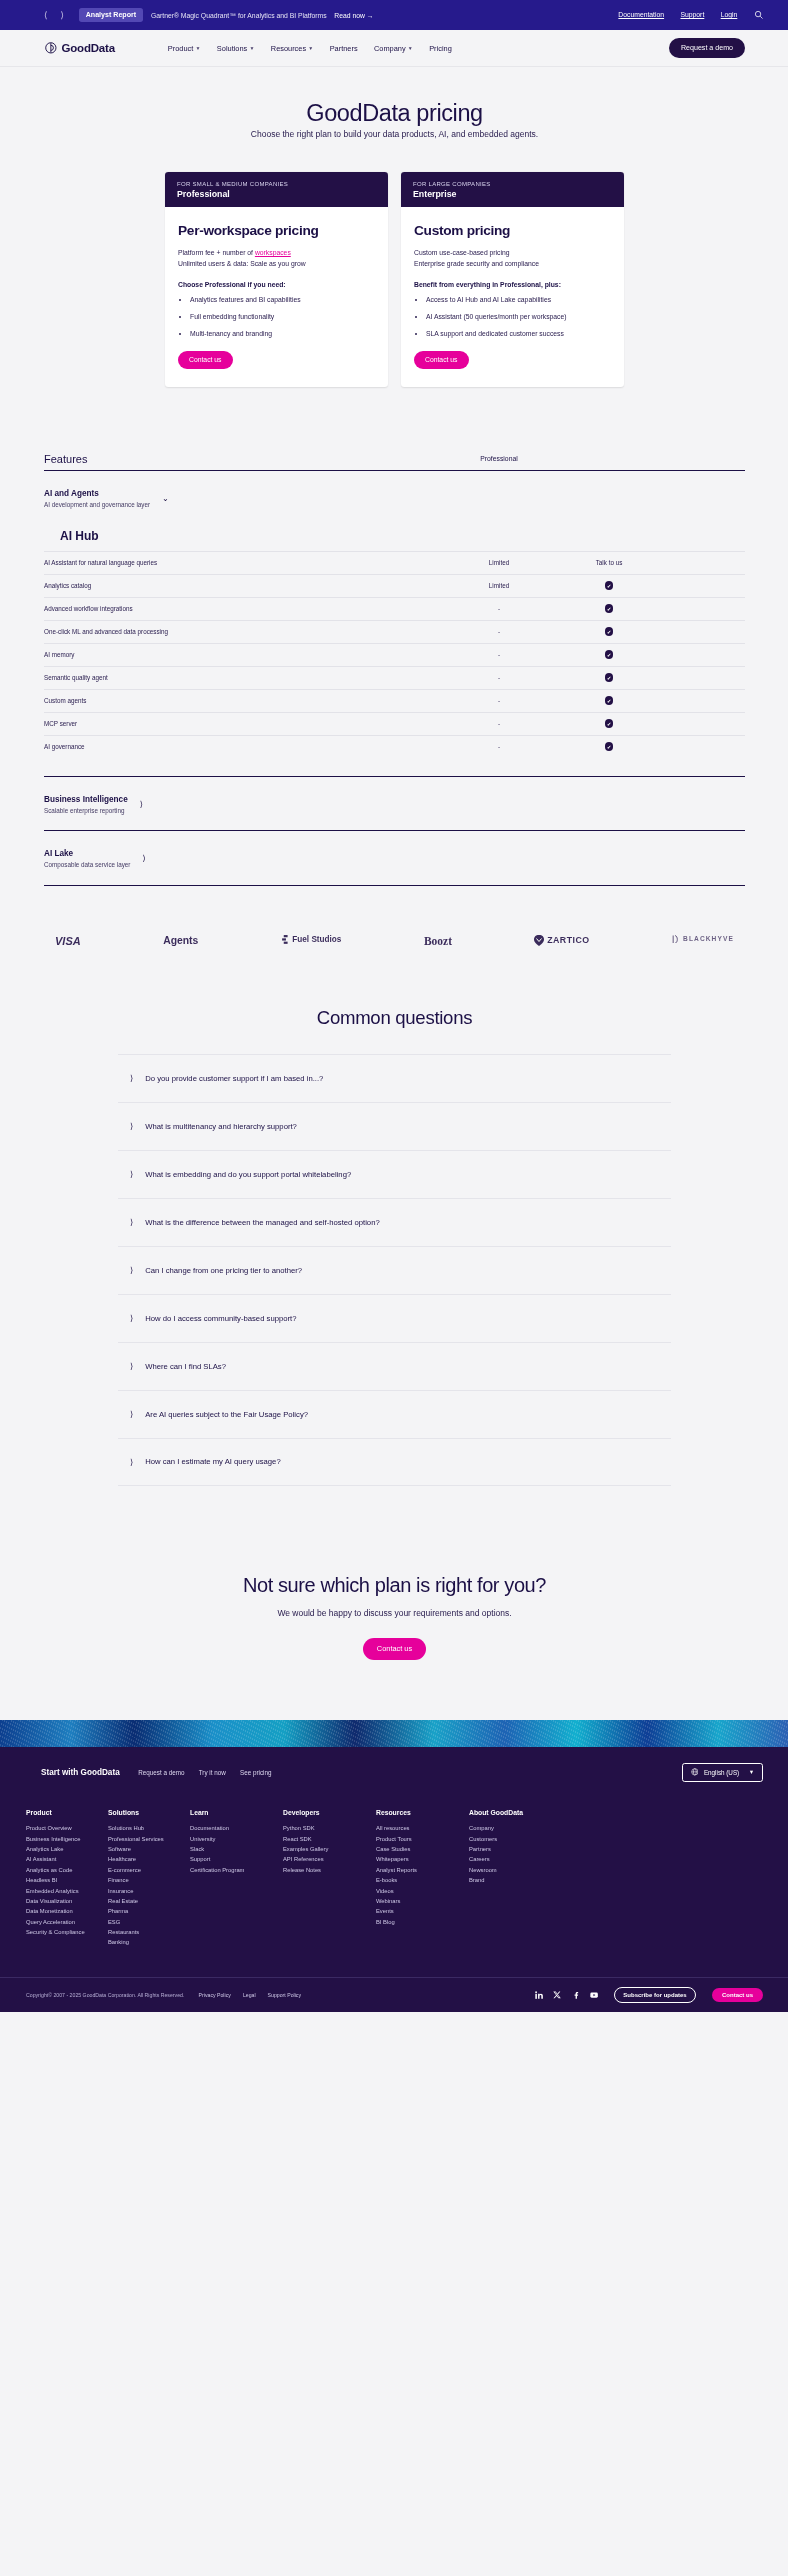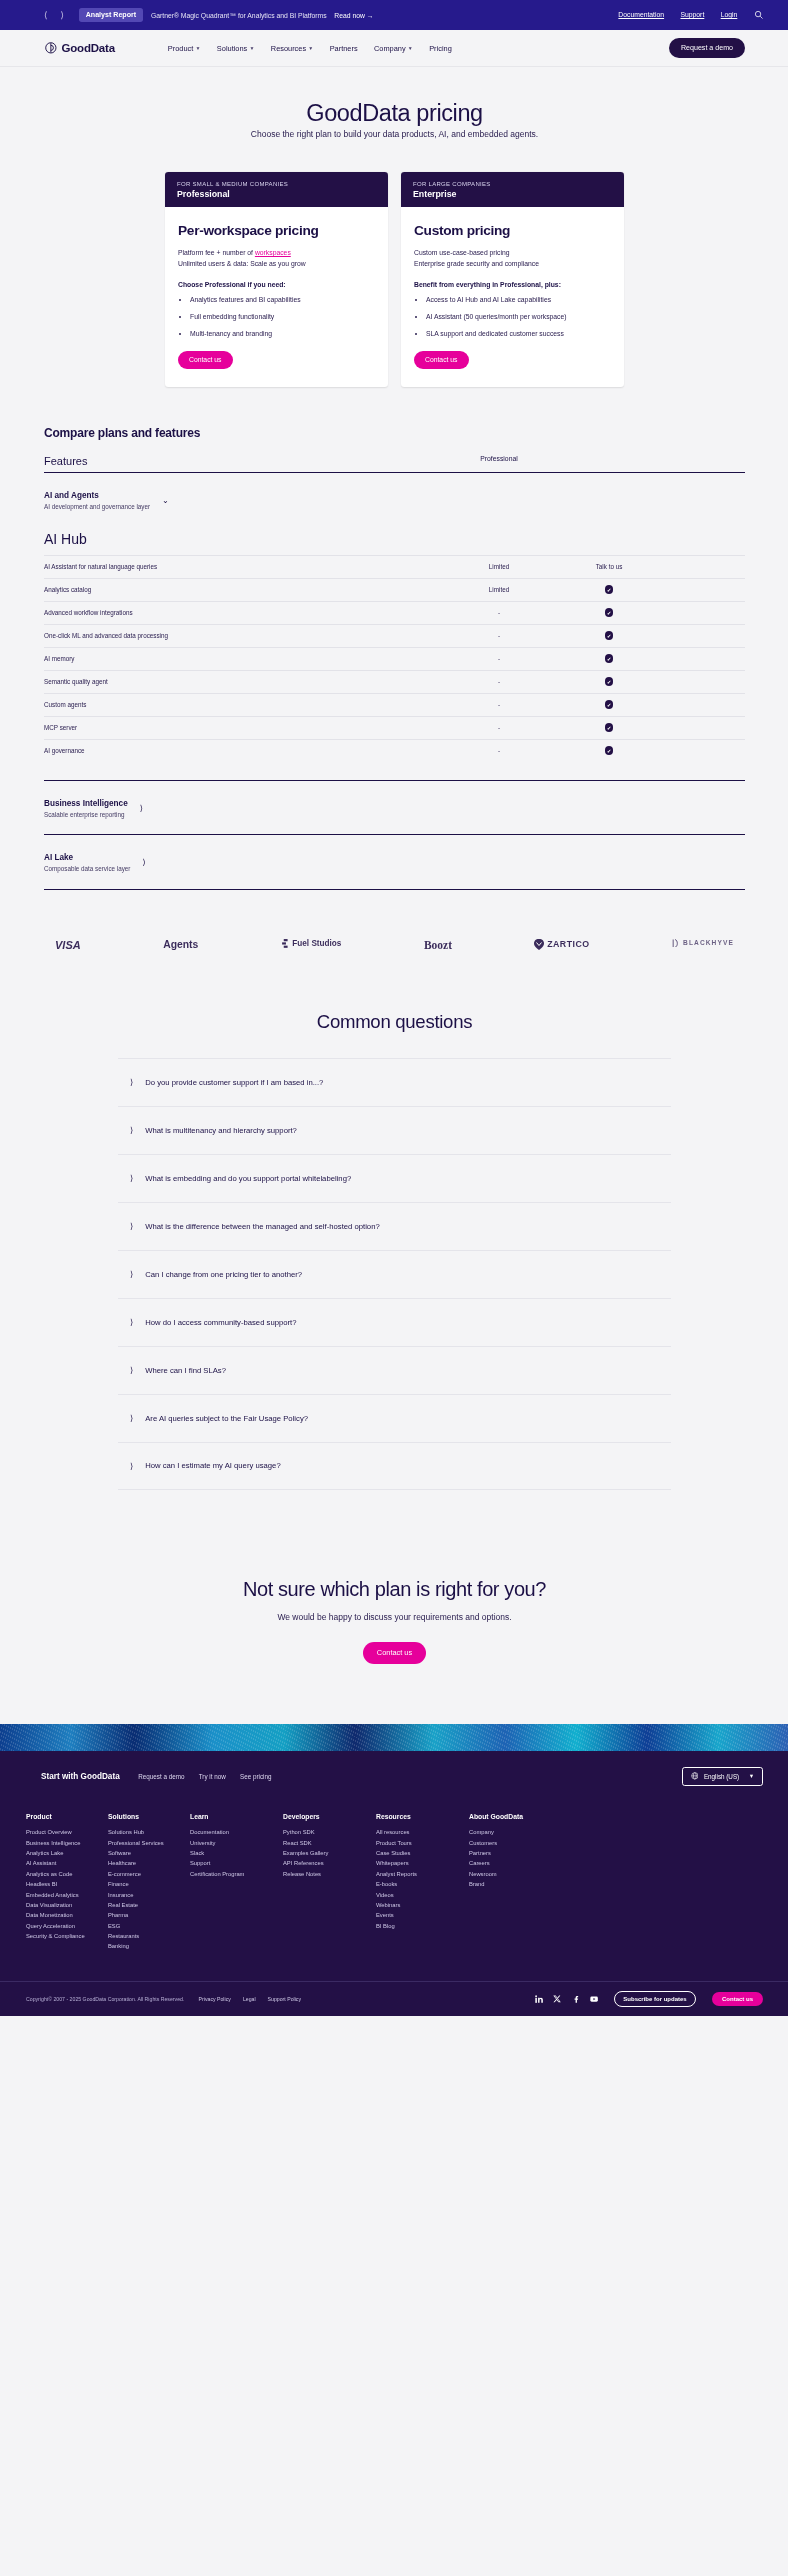--- a/index.html
+++ b/index.html
@@ -102,36 +102,36 @@
   .card-list li { font-size: 6.8px; color: #2c2051; margin-bottom: 7.1px; line-height: 1.4; }
   .btn-pink {
     background: #e6009b; color: #fff; border: none; border-radius: 11px;
     padding: 5.5px 11px; font-size: 6.8px; font-family: inherit; cursor: pointer; margin-top: 5.5px;
   }
 
   
   .compare { padding: 5.5px 44px 0; }
   .compare h2 { font-size: 12px; font-weight: bold; letter-spacing: -0.2px; color: #1c1046; }
   .compare-head {
-    display: flex; align-items: flex-start; margin-top: 15px;
+    display: flex; align-items: center; margin-top: 27px;
     border-bottom: 1.1px solid #1c1046; padding-bottom: 5.5px;
   }
   .compare-head .feat-label { font-size: 11px; color: #1c1046; width: 400px; }
   .compare-head .col-label { font-size: 6.8px; color: #1c1046; width: 110px; text-align: center; }
 
   .acc-group { border-bottom: 0.8px solid #1c1046; }
   .acc-head {
     display: flex; align-items: center; gap: 12px;
     padding: 17.5px 0 16.4px; cursor: pointer;
   }
   .acc-titles .acc-title { font-size: 8.2px; font-weight: bold; color: #1c1046; }
   .acc-titles .acc-desc { font-size: 6.3px; color: #433a63; margin-top: 3.3px; }
   .acc-chevron { font-size: 8.2px; color: #1c1046; }
 
-  .subgroup-title { font-size: 14px; font-weight: normal; color: #1c1046; padding: 4.4px 0 7.7px; }
+  .subgroup-title { font-size: 12px; font-weight: bold; color: #1c1046; padding: 4.4px 0 7.7px; margin-left: 16px; }
   .frow {
     display: flex; align-items: center;
     border-top: 0.5px solid #e2e2e8;
     height: 23px;
   }
   .frow .fname { width: 400px; font-size: 6.3px; color: #2c2051; }
   .frow .fcell { width: 110px; text-align: center; font-size: 6.3px; color: #2c2051; }
   .check {
     width: 8.8px; height: 8.8px; border-radius: 50%;
     background: #231046; color: #fff; display: inline-flex;
@@ -319,21 +319,20 @@
         <li>AI Assistant (50 queries/month per workspace)</li>
         <li>SLA support and dedicated customer success</li>
       </ul>
       <button class="btn-pink">Contact us</button>
     </div>
   </div>
 
 </div>
 
 <div class="compare">
-  <h2>Compare plans and features</h2>
 
   <div class="compare-head">
     <div class="feat-label">Features</div>
     <div class="col-label">Professional</div>
     <div class="col-label"></div>
   </div>
 
   <div class="acc-group">
     <div class="acc-head">
       <div class="acc-titles">

